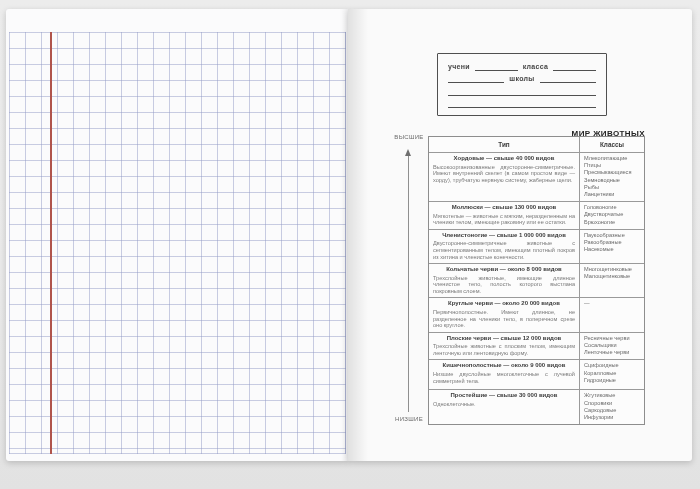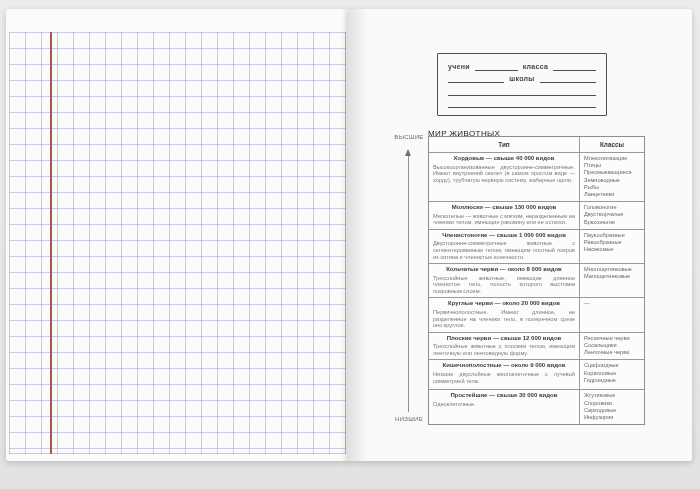--- a/index.html
+++ b/index.html
@@ -45,21 +45,21 @@
     border:1px solid #4f4f4f;border-radius:1px;box-sizing:border-box;
     padding:9px 10px 7px 10px;display:flex;flex-direction:column;justify-content:space-between;
   }
   .fb-row{display:flex;align-items:flex-end;gap:5px;}
   .fb-label{font-size:7px;font-weight:bold;color:#454545;letter-spacing:.3px;line-height:8px;}
   .fb-line{flex:1;border-bottom:1px solid #4f4f4f;height:7px;}
 
   
   .tbl-title{
     position:absolute;left:80px;width:217px;top:120px;
-    text-align:left;font-size:8px;font-weight:normal;color:#222;letter-spacing:.4px;
+    text-align:right;font-size:8px;font-weight:bold;color:#222;letter-spacing:.4px;
   }
 
   
   .axis-top{position:absolute;left:30px;width:62px;top:125px;text-align:center;
     font-size:6px;color:#6a6a6a;letter-spacing:.3px;}
   .axis-bottom{position:absolute;left:30px;width:62px;top:407px;text-align:center;
     font-size:6px;color:#6a6a6a;letter-spacing:.3px;}
   .axis-line{position:absolute;left:60px;top:147px;height:256px;width:1px;background:#8f8f8f;}
   .axis-arrowhead{
     position:absolute;left:57px;top:140px;width:0;height:0;

